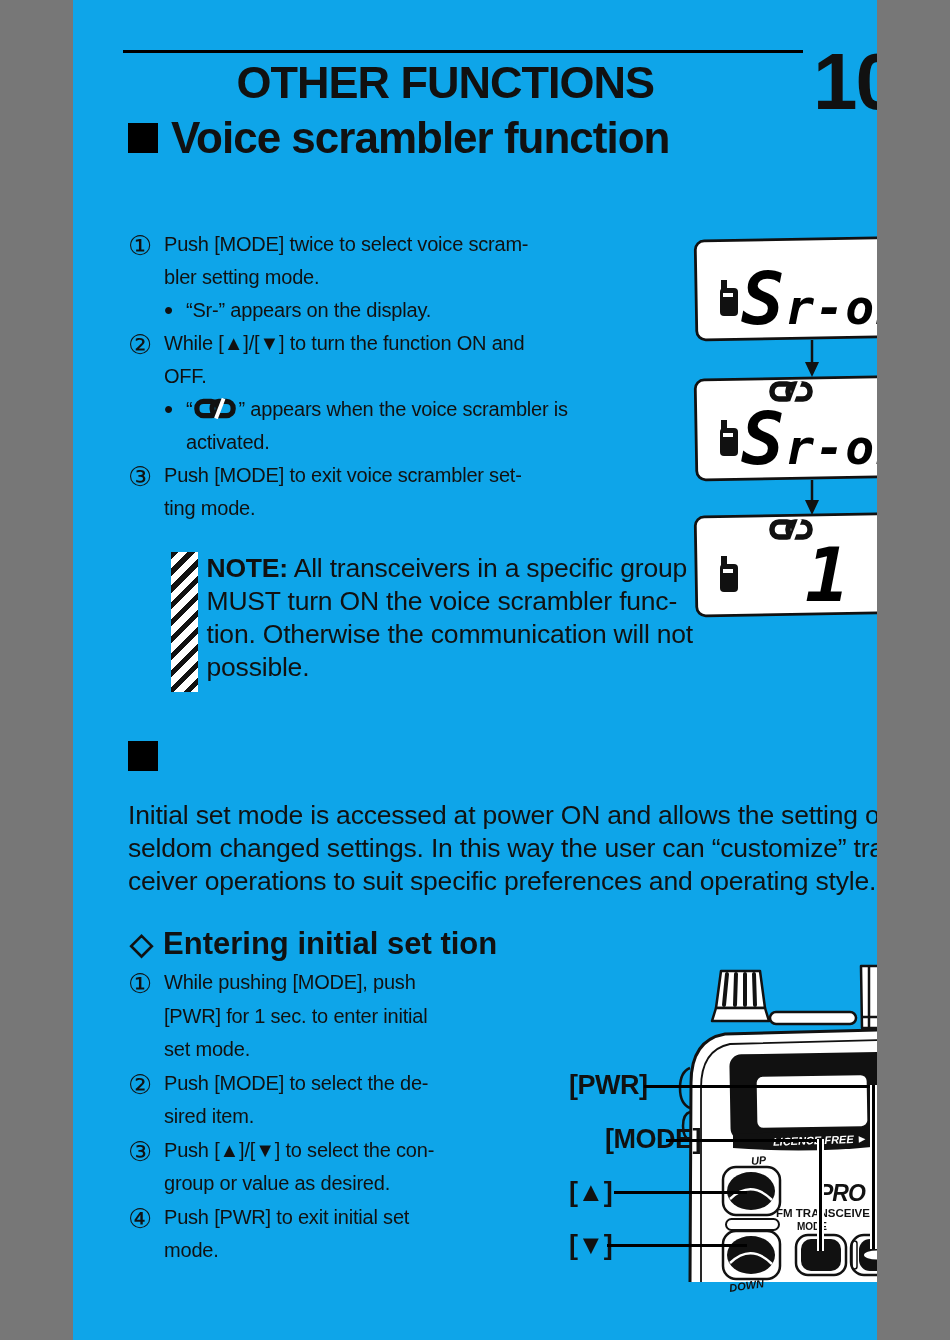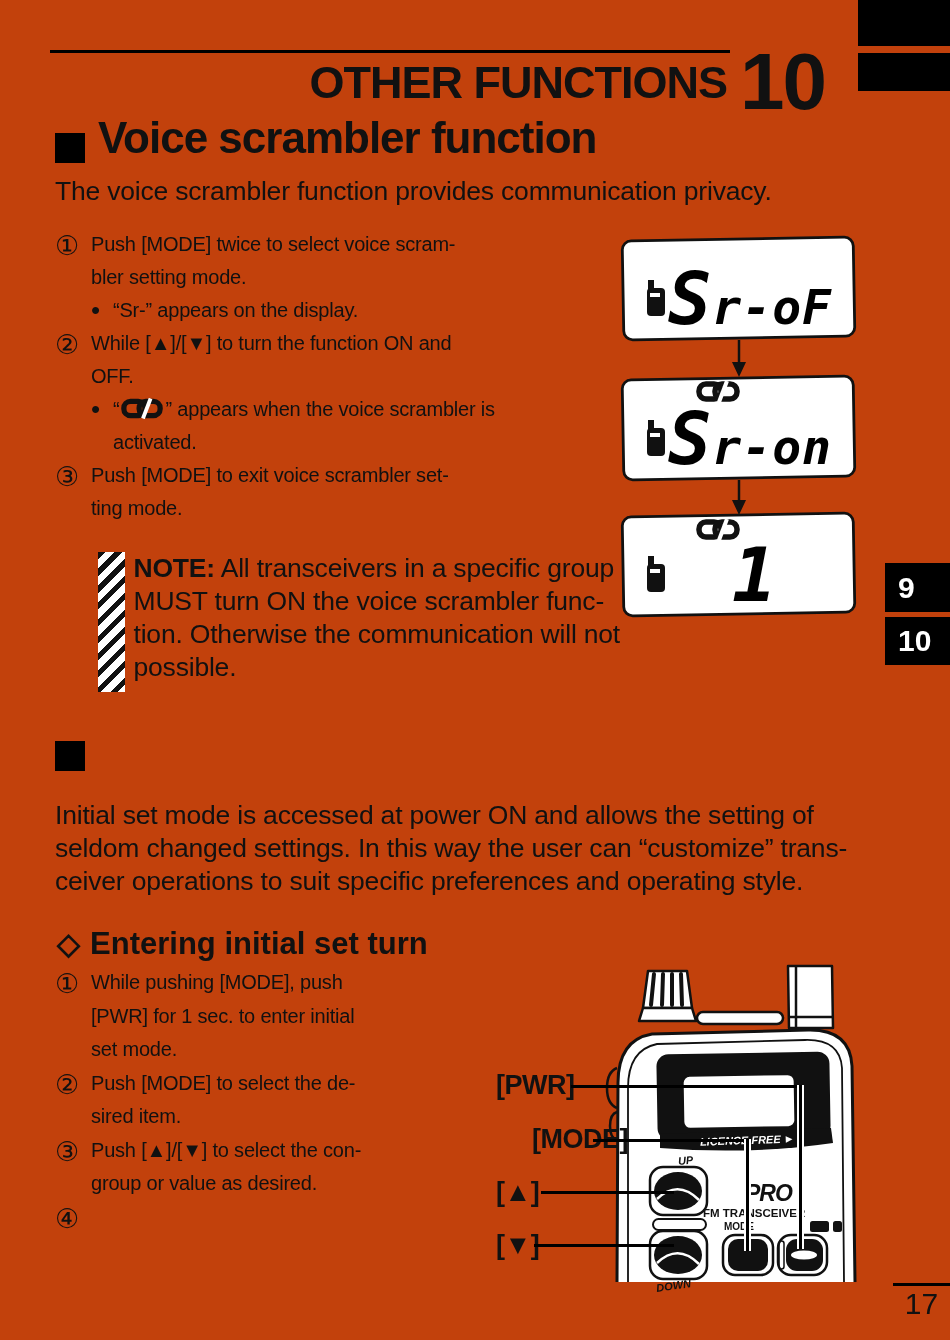--- a/index.html
+++ b/index.html
@@ -1,36 +1,36 @@
 <!DOCTYPE html>
 <html><head>
 <meta charset="utf-8">
 <style>
   html,body { margin:0; padding:0; background:#777; }
   .page {
-    position:relative; width:950px; height:1340px; margin:0 auto;
-    background:#c2410c; color:#111; overflow:hidden;
+    position:relative; width:804px; height:1340px; margin:0 auto;
+    background:#0ea5e9; color:#111; overflow:hidden;
     font-family:"Liberation Sans", sans-serif;
   }
   .abs { position:absolute; }
 
   
   .top-bar { position:absolute; left:858px; width:92px; background:#000; }
   .hdr-rule { position:absolute; left:50px; top:50px; width:680px; height:3px; background:#000; }
   .chapter-title {
     position:absolute; top:57px; right:223px;
     font-size:45px; font-weight:bold; letter-spacing:-1px; white-space:nowrap;
   }
   .chapter-num {
     position:absolute; left:740px; top:36px;
     font-size:80px; font-weight:bold; letter-spacing:-2px;
   }
 
   
-  .h1 { position:absolute; left:55px; display:flex; align-items:flex-end; gap:13px;
+  .h1 { position:absolute; left:55px; display:flex; align-items:center; gap:13px;
         font-size:44px; font-weight:bold; letter-spacing:-1px; }
   .h1 .sq { width:30px; height:30px; background:#000; flex:none; }
   .h2 { position:absolute; left:57px; display:flex; align-items:baseline; gap:10px;
         font-size:31px; font-weight:bold; }
   .h2 .dia { font-size:30px; font-weight:bold; }
 
   .body-text { font-size:26.5px; line-height:33px; letter-spacing:-0.2px; white-space:pre-line; }
 
   
   .steps { position:absolute; }
@@ -74,21 +74,20 @@
   <div class="top-bar" style="top:53px; height:38px;"></div>
 
   <div class="hdr-rule"></div>
   <div class="chapter-title">OTHER FUNCTIONS</div>
   <div class="chapter-num">10</div>
 
   <div class="h1" style="top:113px;">
     <span class="sq"></span>
     <span>Voice scrambler function</span>
   </div>
-  <div class="abs body-text" style="left:55px; top:175px; width:810px;">The voice scrambler function provides communication privacy.</div>
 
   <div class="steps" style="left:55px; top:228px; width:565px;">
     <div class="step">
       <span class="step-num">①</span>
       <span class="step-text">Push [MODE] twice to select voice scram-
 bler setting mode.</span>
     </div>
     <div class="bullet">
       <span class="bullet-dot">•</span>
       <span class="step-text">“Sr-” appears on the display.</span>
@@ -168,21 +167,21 @@
 
   <div class="h1" style="top:741px;">
     <span class="sq"></span>
   </div>
   <div class="abs body-text" style="left:55px; top:799px; width:815px;">Initial set mode is accessed at power ON and allows the setting of
 seldom changed settings. In this way the user can “customize” trans-
 ceiver operations to suit specific preferences and operating style.</div>
 
   <div class="h2" style="top:926px;">
     <span class="dia">◇</span>
-    <span>Entering initial set turn</span>
+    <span>Entering initial set tion</span>
   </div>
 
   <div class="steps" style="left:55px; top:966px; width:455px;">
     <div class="step">
       <span class="step-num">①</span>
       <span class="step-text" style="line-height:33.5px">While pushing [MODE], push
 [PWR] for 1 sec. to enter initial
 set mode.</span>
     </div>
     <div class="step">
@@ -190,20 +189,22 @@
       <span class="step-text" style="line-height:33.5px">Push [MODE] to select the de-
 sired item.</span>
     </div>
     <div class="step">
       <span class="step-num">③</span>
       <span class="step-text" style="line-height:33.5px">Push [▲]/[▼] to select the con-
 group or value as desired.</span>
     </div>
     <div class="step">
       <span class="step-num">④</span>
+      <span class="step-text" style="line-height:33.5px">Push [PWR] to exit initial set
+mode.</span>
     </div>
   </div>
 
   <svg class="abs" style="left:600px; top:958px;" width="265" height="382" viewBox="0 0 265 382">
     <g stroke="#111" fill="none" stroke-width="2.5" stroke-linejoin="round">
 
       <g>
         <path d="M48,13 L87,13 L92,50 L43,50 Z" fill="#fff"></path>
         <path d="M54,16 L51,47 M63,16 L62,47 M72,16 L72,47 M81,16 L82,47" stroke-width="4" stroke-linecap="round"></path>
         <path d="M43,50 L92,50 L96,63 L39,63 Z" fill="#fff"></path>

